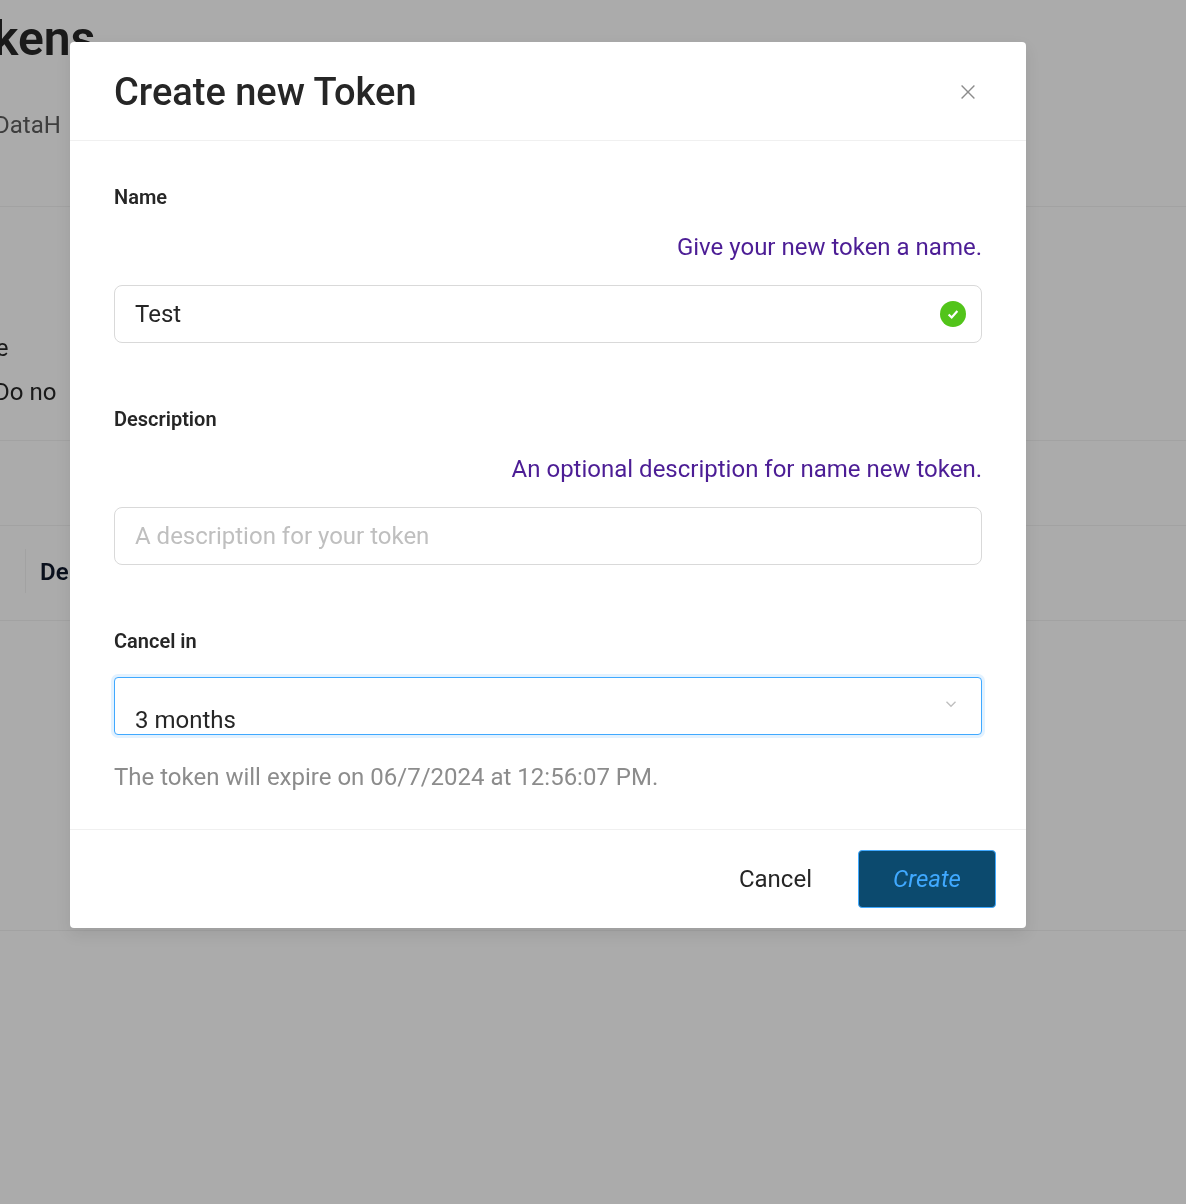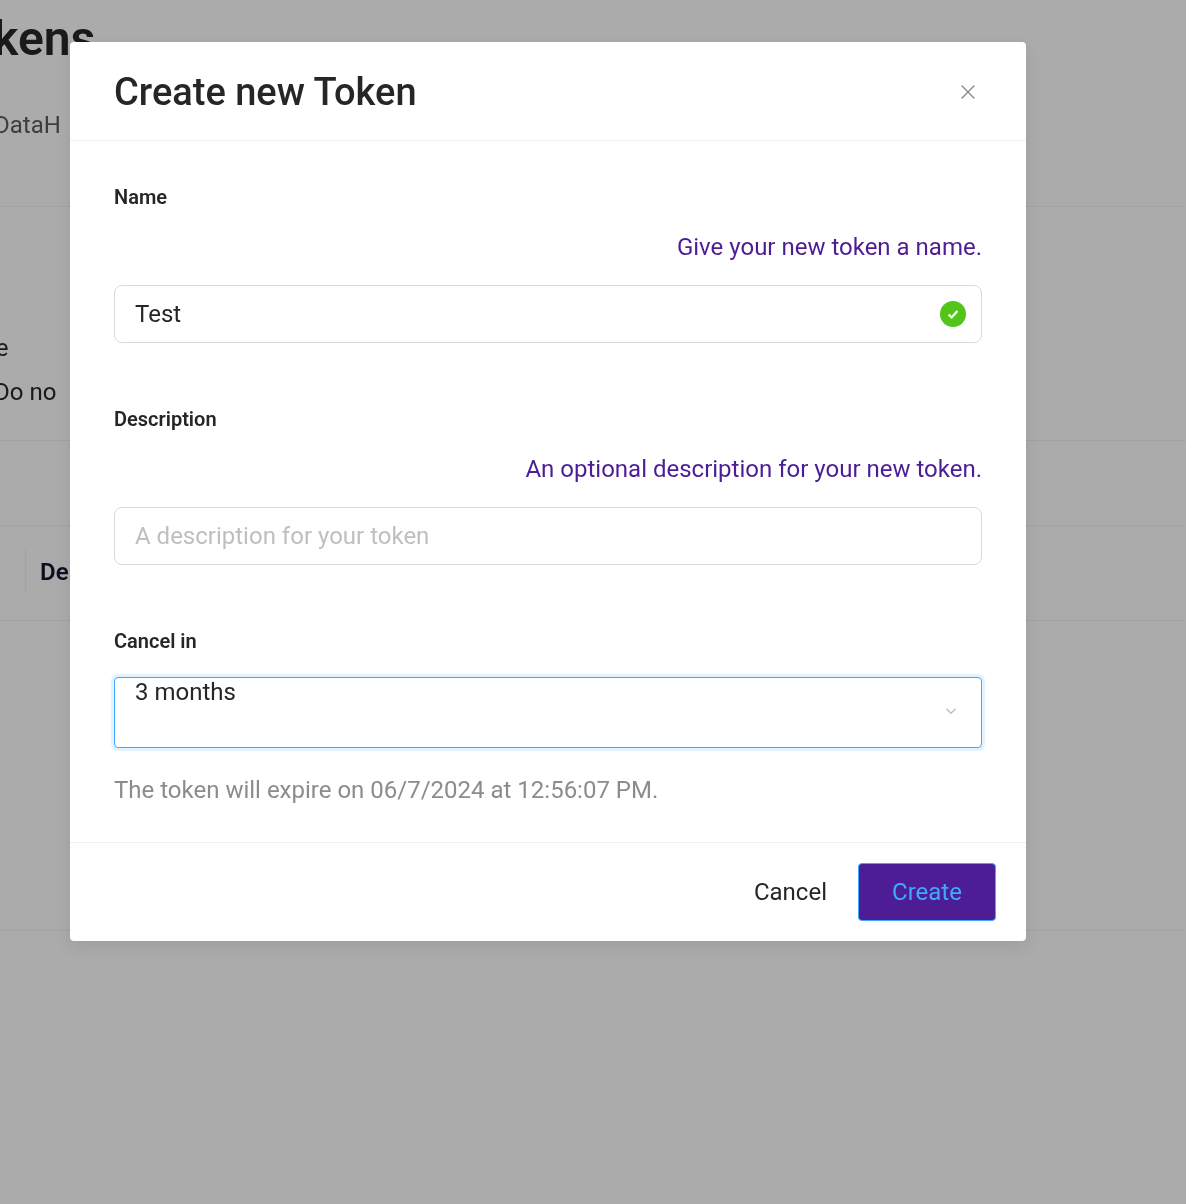--- a/index.html
+++ b/index.html
@@ -199,29 +199,29 @@
       height: 14px;
       stroke: #fff;
       stroke-width: 2.5;
       fill: none;
     }
     .select-wrapper {
       position: relative;
     }
     .select-input {
       width: 100%;
-      height: 71px;
+      height: 58px;
       border: 1px solid #40a9ff;
       border-radius: 4px;
       padding: 0 52px 0 20px;
       font-size: 24px;
       color: #262626;
       background: #fff;
       display: flex;
-      align-items: flex-start;
+      align-items: flex-end;
       cursor: pointer;
       box-shadow: 0 0 0 3px rgba(24,144,255,0.12);
     }
     .select-arrow {
       position: absolute;
       right: 22px;
       top: 50%;
       transform: translateY(-50%);
       color: #bfbfbf;
     }
@@ -232,44 +232,45 @@
     .expiry-note {
       font-size: 24px;
       color: #8c8c8c;
       margin-top: 28px;
     }
     .modal-footer {
       border-top: 1px solid #f0f0f0;
       padding: 20px 30px;
       display: flex;
       justify-content: flex-end;
-      gap: 3px;
+      gap: 18px;
       align-items: center;
     }
     .btn {
       height: 58px;
       padding: 0 28px;
       font-size: 24px;
       border-radius: 4px;
       cursor: pointer;
       font-family: inherit;
       display: flex;
       align-items: center;
       justify-content: center;
     }
     .btn-cancel {
       background: transparent;
       border: none;
       color: #262626;
     }
     .btn-create {
-      background: #4c1d95;
+      background: #0c4a6e;
       border: 1px solid #40a9ff;
       color: #40a9ff;
       min-width: 138px;
+      font-style: italic;
     }
   </style>
 </head>
 <body>
 
 <div class="backdrop">
   <div class="bg-content">
     <div class="bg-title">Tokens</div>
     <div class="bg-subtitle">DataH</div>
   </div>
@@ -307,21 +308,21 @@
         <div class="valid-icon">
           <svg viewBox="0 0 16 16">
               <polyline points="3,8.5 6.5,12 13,4.5"></polyline>
             </svg>
         </div>
       </div>
     </div>
 
     <div class="section">
       <div class="field-label">Description</div>
-      <div class="field-help">An optional description for your new token.</div>
+      <div class="field-help">An optional description for name new token.</div>
       <div class="input-wrapper">
         <input type="text" class="text-input" placeholder="A description for your token" style="">
       </div>
     </div>
 
     <div class="section">
       <div class="field-label">Cancel in</div>
       <div class="select-wrapper">
         <div class="select-input">
           <span>3 months</span>

